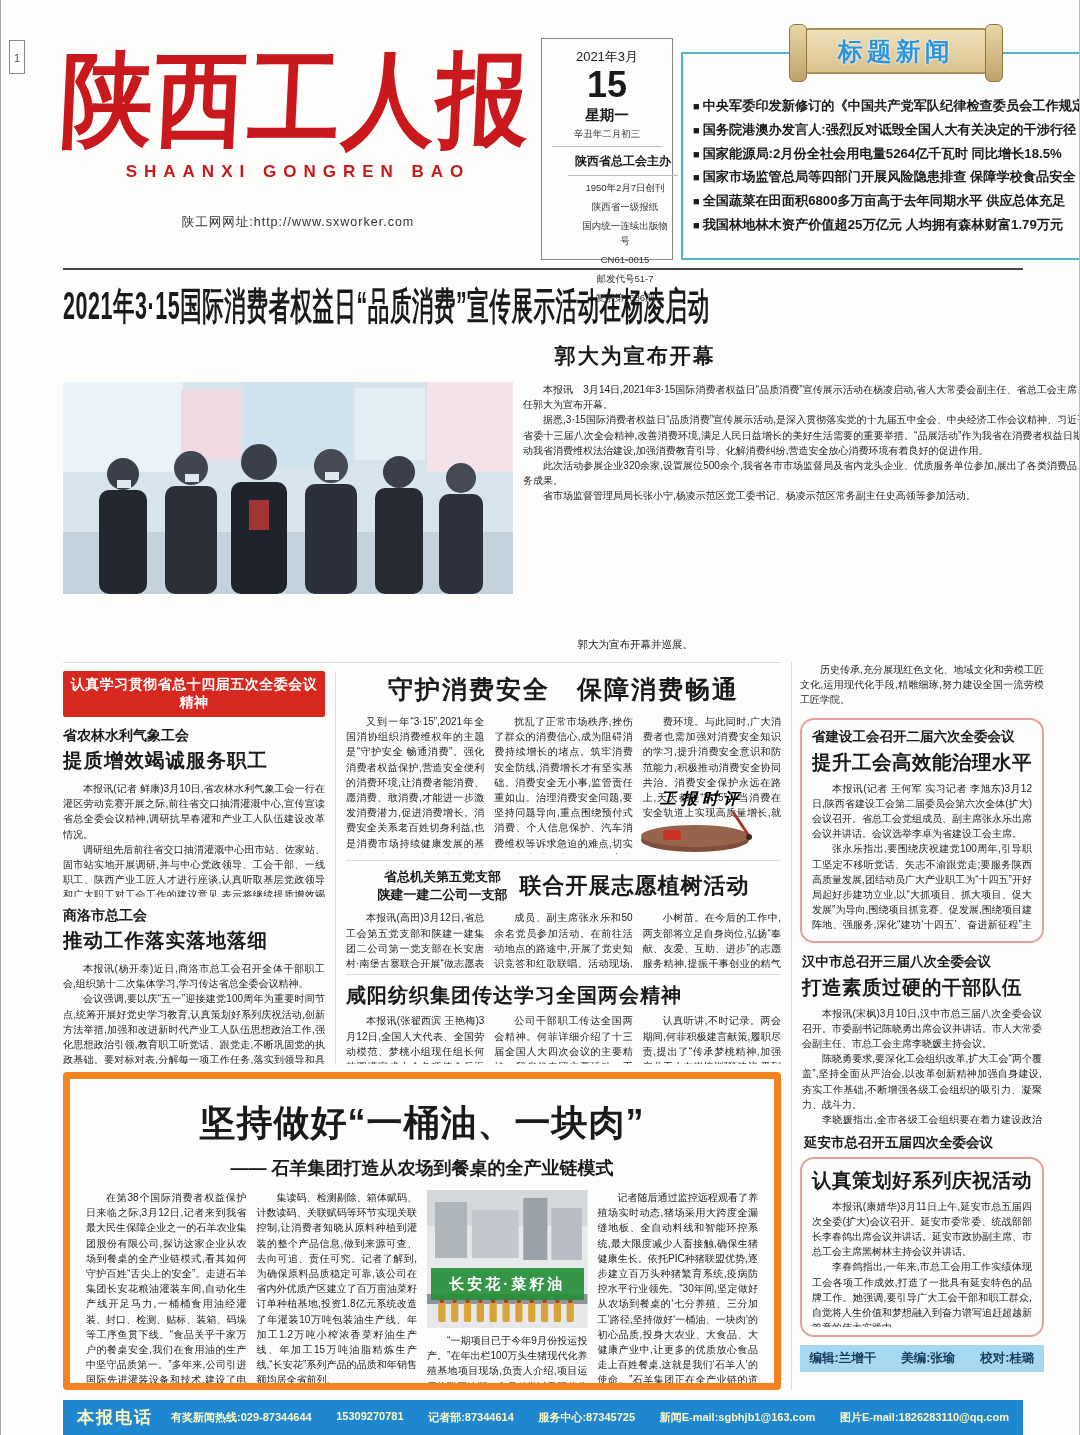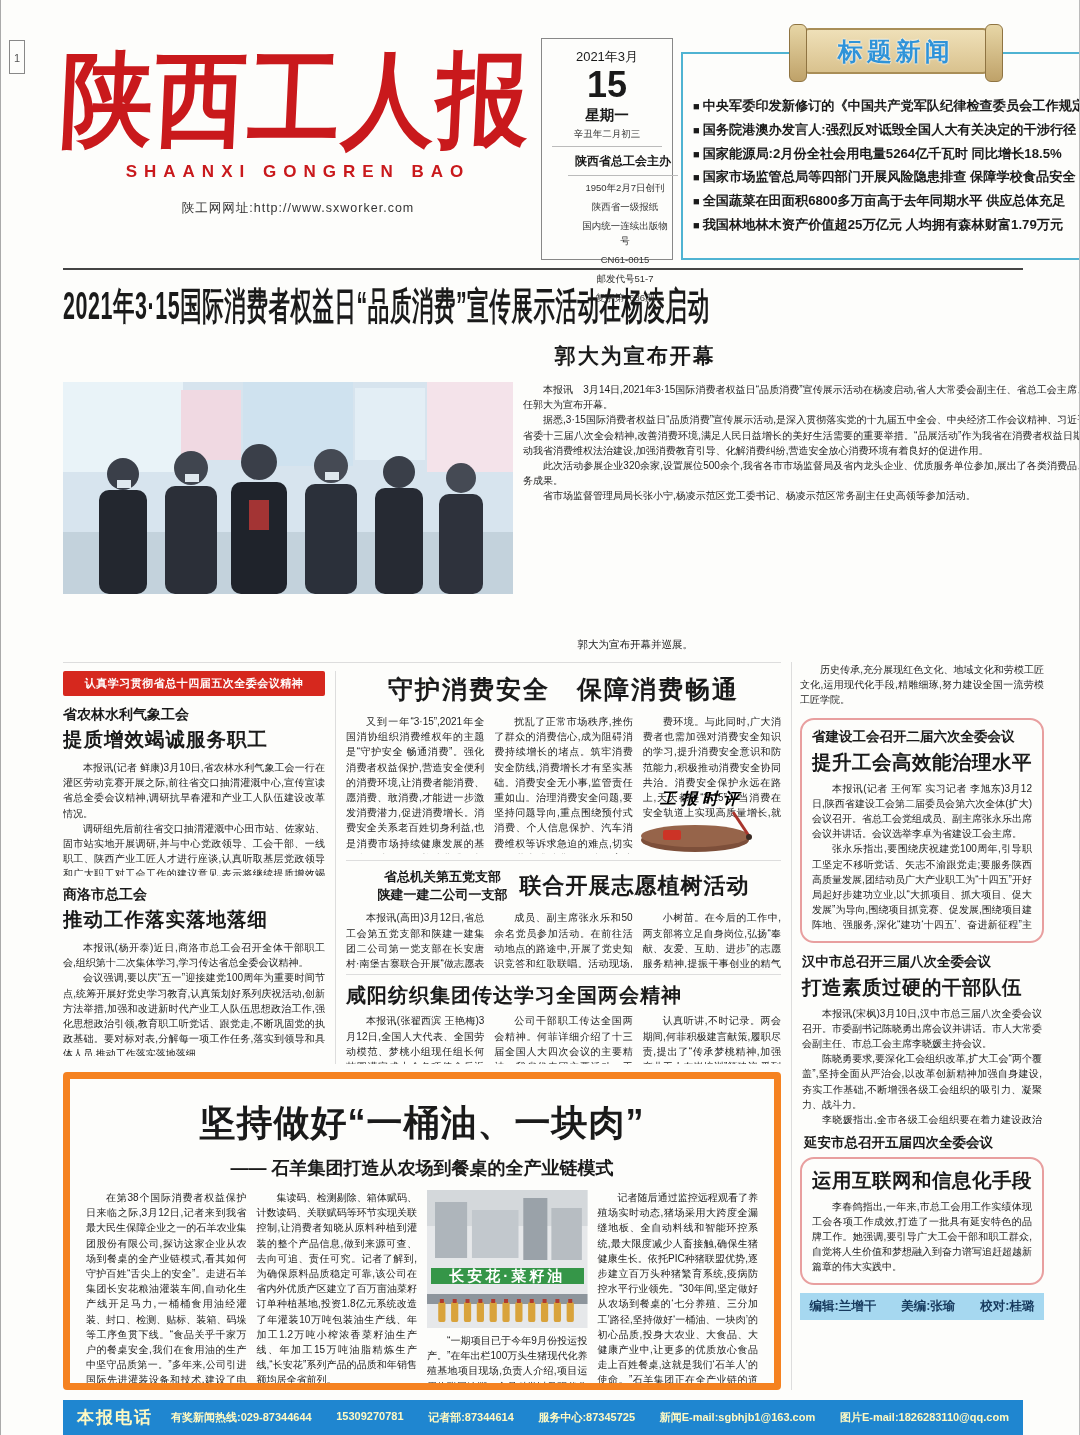--- a/index.html
+++ b/index.html
@@ -11,21 +11,21 @@
   .page-num-box { position:absolute; left:8px; top:40px; width:16px; height:34px; border:1px solid #888;
                   font-size:11px; text-align:center; line-height:34px; color:#555; }
 
   
   .masthead-row { display:flex; gap:8px; height:222px; }
   .masthead { flex:0 0 425px; display:flex; flex-direction:column; align-items:center; padding-top:10px; }
   .masthead-title { font-family:"DejaVu Serif","Liberation Serif",serif; font-weight:900; color:#c9191c;
                     font-size:92px; line-height:1.0; white-space:nowrap; letter-spacing:2px;
                     transform:scaleY(1.12) skewX(-3deg); transform-origin:center top; }
   .masthead-pinyin { margin-top:22px; color:#c9191c; font-weight:700; font-size:17px; letter-spacing:7px; }
-  .masthead-website { margin-top:18px; color:#333; font-size:12.5px; letter-spacing:1px; }
+  .masthead-website { margin-top:32px; color:#333; font-size:12.5px; letter-spacing:1px; }
   .date-box { flex:0 0 132px; border:1px solid #888; padding:9px 4px 6px; text-align:center;
               display:flex; flex-direction:column; align-items:center; }
   .db-ym { font-size:13px; }
   .db-day { font-size:36px; line-height:1.05; font-weight:700; }
   .db-week { font-size:14.5px; font-weight:700; margin-top:2px; }
   .db-lunar { font-size:9.5px; color:#333; margin-top:3px; padding-bottom:5px; border-bottom:1px solid #bbb; width:90%; }
   .db-org { font-size:12px; font-weight:700; margin-top:6px; padding-bottom:5px; border-bottom:1px solid #bbb; width:90%;margin-left:32px; }
   .db-small { font-size:9.5px; color:#333; margin-top:5px; line-height:1.5;margin-left:36px; }
   .news-box { flex:1 1 auto; position:relative; border:2px solid #4fb3d2; margin-top:14px; padding:40px 10px 6px; }
   .scroll-banner { position:absolute; top:-26px; left:50%; transform:translateX(-50%);
@@ -53,21 +53,21 @@
   .photo1 svg { display:block; width:450px; height:212px; }
   .lead-caption { font-size:10.5px; color:#222; text-align:center; margin-top:6px; font-family:"DejaVu Serif","Liberation Serif",serif; }
   .lead-body { flex:1 1 auto; overflow:hidden; }
   .smalltext p { font-size:10px; line-height:1.52; text-align:justify; text-indent:2em; color:#222; }
 
   
   .lower { display:flex; gap:10px; margin-top:10px; }
   .lower-left { flex:0 0 718px; }
   .middle-row { display:flex; gap:10px; height:402px; overflow:hidden; border-top:1px solid #ddd; padding-top:8px; }
   .mid-left { flex:0 0 262px; }
-  .red-banner { background:#d6281e; color:#fff; font-size:11px; font-weight:900; text-align:center;
+  .red-banner { background:#d6281e; color:#fff; font-size:14px; font-weight:900; text-align:center;
                 padding:5px 2px; letter-spacing:0.5px; border-radius:2px; }
   .kicker { font-size:14px; font-weight:700; margin:10px 0 2px; }
   .art-head { font-size:19.5px; font-weight:900; letter-spacing:1px; margin:2px 0 7px; }
   .mid-left .art-body { max-height:116px; overflow:hidden; }
   .mid-center { flex:1 1 auto; border-left:1px solid #ddd; padding-left:10px; }
   .commentary { position:relative; border-bottom:1px solid #ddd; padding-bottom:6px; }
   .commentary h3 { font-size:25px; font-weight:900; text-align:center; letter-spacing:2px; margin:2px 0 8px; }
   .colrow { display:flex; gap:10px; }
   .colrow > div { flex:1 1 0; overflow:hidden; }
   .commentary .colrow > div { height:140px; }
@@ -85,21 +85,21 @@
   .xianyang .colrow > div { height:64px; }
 
   
   .feature { border:7px solid #f58220; border-radius:4px; margin-top:8px; padding:20px 16px 8px; height:318px; overflow:hidden; }
   .feature-h1 { font-size:36px; font-weight:900; text-align:center; letter-spacing:1px; }
   .feature-h2 { font-size:18px; font-weight:700; text-align:center; margin:8px 0 10px; }
   .feature-body { display:flex; gap:10px; height:208px; overflow:hidden; }
   .feature-body > div { flex:1 1 0; }
   .photo2wrap { position:relative; flex:1.08 1 0; }
   .photo2wrap svg { display:block; width:100%; height:138px; }
-  .photo2-label { position:absolute; left:4px; top:78px; right:4px; height:16px; background:rgba(38,142,58,0.92);
+  .photo2-label { position:absolute; left:4px; top:78px; right:4px; height:32px; background:rgba(38,142,58,0.92);
                   color:#fff; font-size:15px; font-weight:900; letter-spacing:3px; display:flex;
                   align-items:center; justify-content:center; }
   .photo2-text { margin-top:5px; max-height:60px; overflow:hidden; }
 
   
   .lower-right { flex:1 1 auto; border-left:1px solid #ddd; padding-left:8px; }
   .continuation { max-height:78px; overflow:hidden; margin-bottom:10px; }
   .pinkbox { border:2px solid #e89f9f; border-radius:14px; padding:8px 10px; margin-bottom:8px; }
   .rail-kicker { font-size:13.5px; font-weight:700; margin-bottom:3px; }
   .rail-head { font-size:19.5px; font-weight:900; letter-spacing:0.5px; margin-bottom:5px; white-space:nowrap; }
@@ -371,22 +371,23 @@
         <div class="rail-head">打造素质过硬的干部队伍</div>
         <div class="art-body smalltext">
           <p>本报讯(宋枫)3月10日,汉中市总三届八次全委会议召开。市委副书记陈晓勇出席会议并讲话。市人大常委会副主任、市总工会主席李晓媛主持会议。</p>
           <p>陈晓勇要求,要深化工会组织改革,扩大工会“两个覆盖”,坚持全面从严治会,以改革创新精神加强自身建设,夯实工作基础,不断增强各级工会组织的吸引力、凝聚力、战斗力。</p>
           <p>李晓媛指出,全市各级工会组织要在着力建设政治过硬、本领高强、作风扎实的工会干部队伍上下功夫,以优异成绩庆祝建党100周年。</p>
         </div>
       </div>
 
       <div class="rail-kicker-outside">延安市总召开五届四次全委会议</div>
       <div class="pinkbox box2">
-        <div class="rail-head">运用互联网和信息化手段</div>
+        <div class="rail-head">认真策划好系列庆祝活动</div>
         <div class="art-body smalltext">
+          <p>本报讯(康婧华)3月11日上午,延安市总五届四次全委(扩大)会议召开。延安市委常委、统战部部长李春鸽出席会议并讲话。延安市政协副主席、市总工会主席黑树林主持会议并讲话。</p>
           <p>李春鸽指出,一年来,市总工会用工作实绩体现工会各项工作成效,打造了一批具有延安特色的品牌工作。她强调,要引导广大工会干部和职工群众,自觉将人生价值和梦想融入到奋力谱写追赶超越新篇章的伟大实践中。</p>
 
         </div>
       </div>
 
       <div class="editor-strip">编辑:兰增干　　美编:张瑜　　校对:桂璐</div>
     </div>
   </div>
 
   <footer class="phone-bar">

